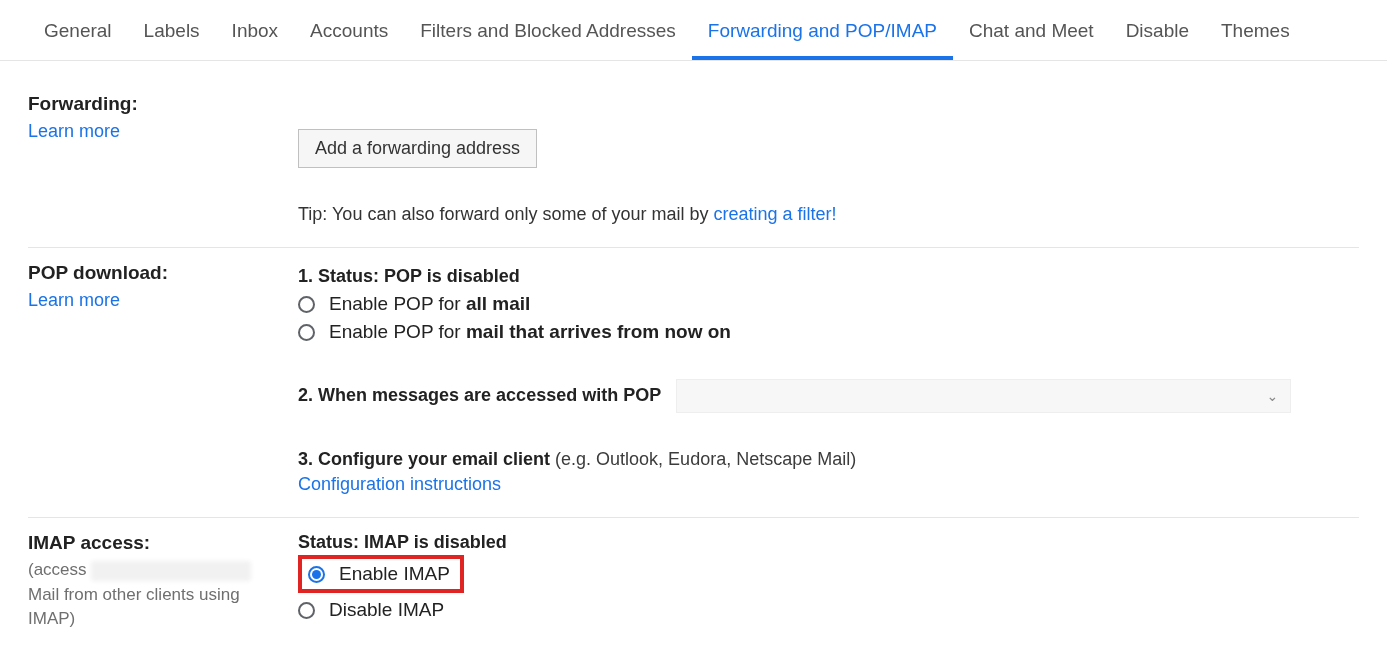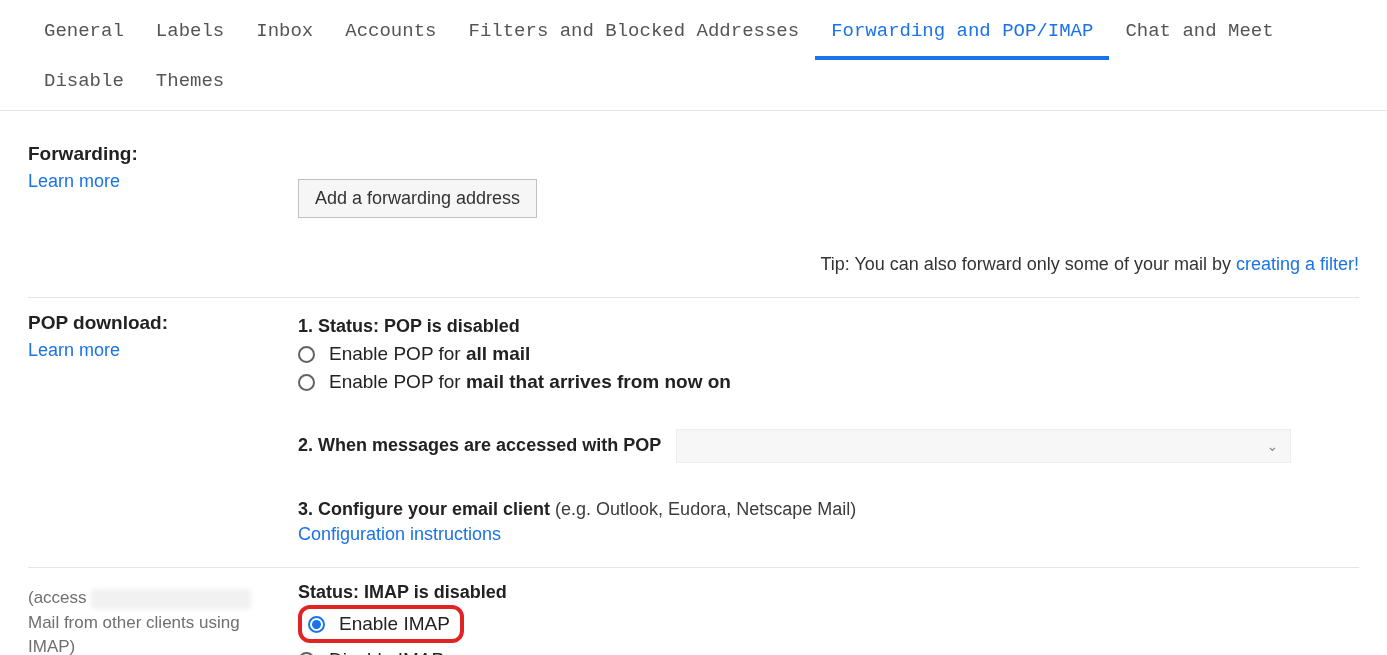--- a/index.html
+++ b/index.html
@@ -11,21 +11,20 @@
     color: #3c3c3c;
     background: #fff;
     width: 1387px;
   }
   .tabs {
     display: flex;
     flex-wrap: wrap;
     gap: 0;
     padding: 10px 28px 0 28px;
     border-bottom: 1px solid #e5e5e5;
-    font-family: Liberation Mono, monospace;
   }
   .tab {
     padding: 10px 16px 18px 16px;
     color: #555;
     cursor: pointer;
     font-size: 19px;
     white-space: nowrap;
   }
   .tab.active {
     color: #1a73e8;
@@ -81,21 +80,20 @@
     border: 1px solid #c0c0c0;
     color: #333;
     padding: 8px 16px;
     font-size: 18px;
     cursor: pointer;
     margin-top: 36px;
   }
   .tip {
     margin-top: 36px;
     color: #333;
-    text-align: right;
   }
   .link { color: #1a73e8; cursor: pointer; }
   .row-block { margin-top: 4px; }
   .row-block + .row-block { margin-top: 36px; }
   .bold { font-weight: 700; color: #222; }
   .radio-row {
     display: flex;
     align-items: center;
     margin-top: 6px;
     font-size: 19px;
@@ -130,21 +128,21 @@
     background: #f7f7f7;
     border: 1px solid #eee;
     margin-left: 10px;
     vertical-align: middle;
     padding-right: 12px;
     color: #aaa;
   }
   .chev { font-size: 14px; color: #8a8a8a; }
   .highlight-box {
     border: 4px solid #e02424;
-    border-radius: 12px;
+    border-radius: 0;
     display: inline-flex;
     align-items: center;
     padding: 4px 10px 4px 4px;
     margin-top: 2px;
   }
   .highlight-box .radio { margin-left: 2px; }
 </style>
 </head>
 <body>
 
@@ -204,20 +202,21 @@
 
       <div class="row-block">
         <span class="bold">3. Configure your email client</span><span> (e.g. Outlook, Eudora, Netscape Mail)</span>
         <div class="link" style="margin-top:4px;">Configuration instructions</div>
       </div>
     </div>
   </div>
 
   <div class="section">
     <div class="left-col">
+      <div class="left-title">IMAP access:</div>
       <div class="left-sub">
         <span>(access </span><span class="blur-box"></span><br>
         <span>Mail from other clients using IMAP)</span>
       </div>
     </div>
     <div class="right-col">
       <div class="bold">Status: IMAP is disabled</div>
       <div class="highlight-box">
         <div class="radio-row" style="margin-top:0;">
           <span class="radio checked"></span>

